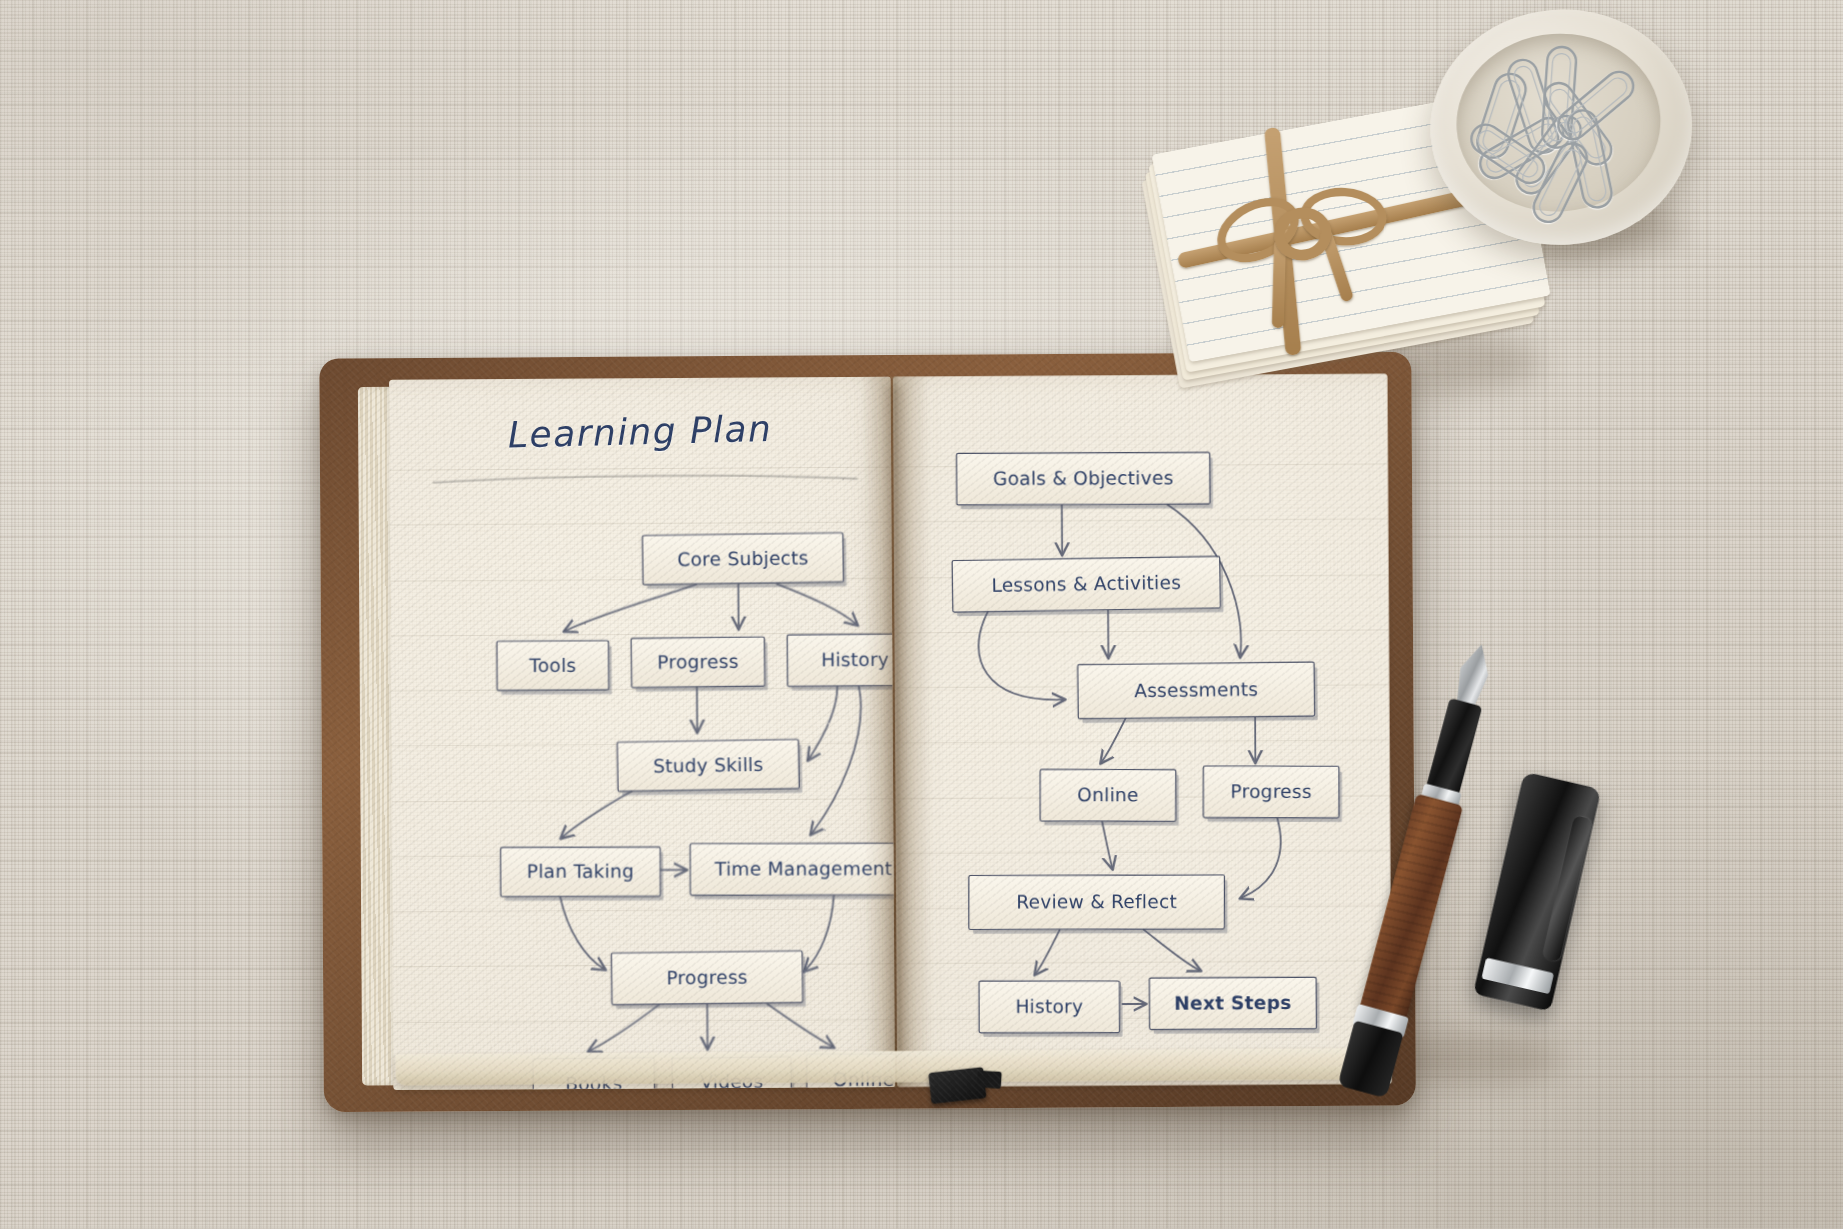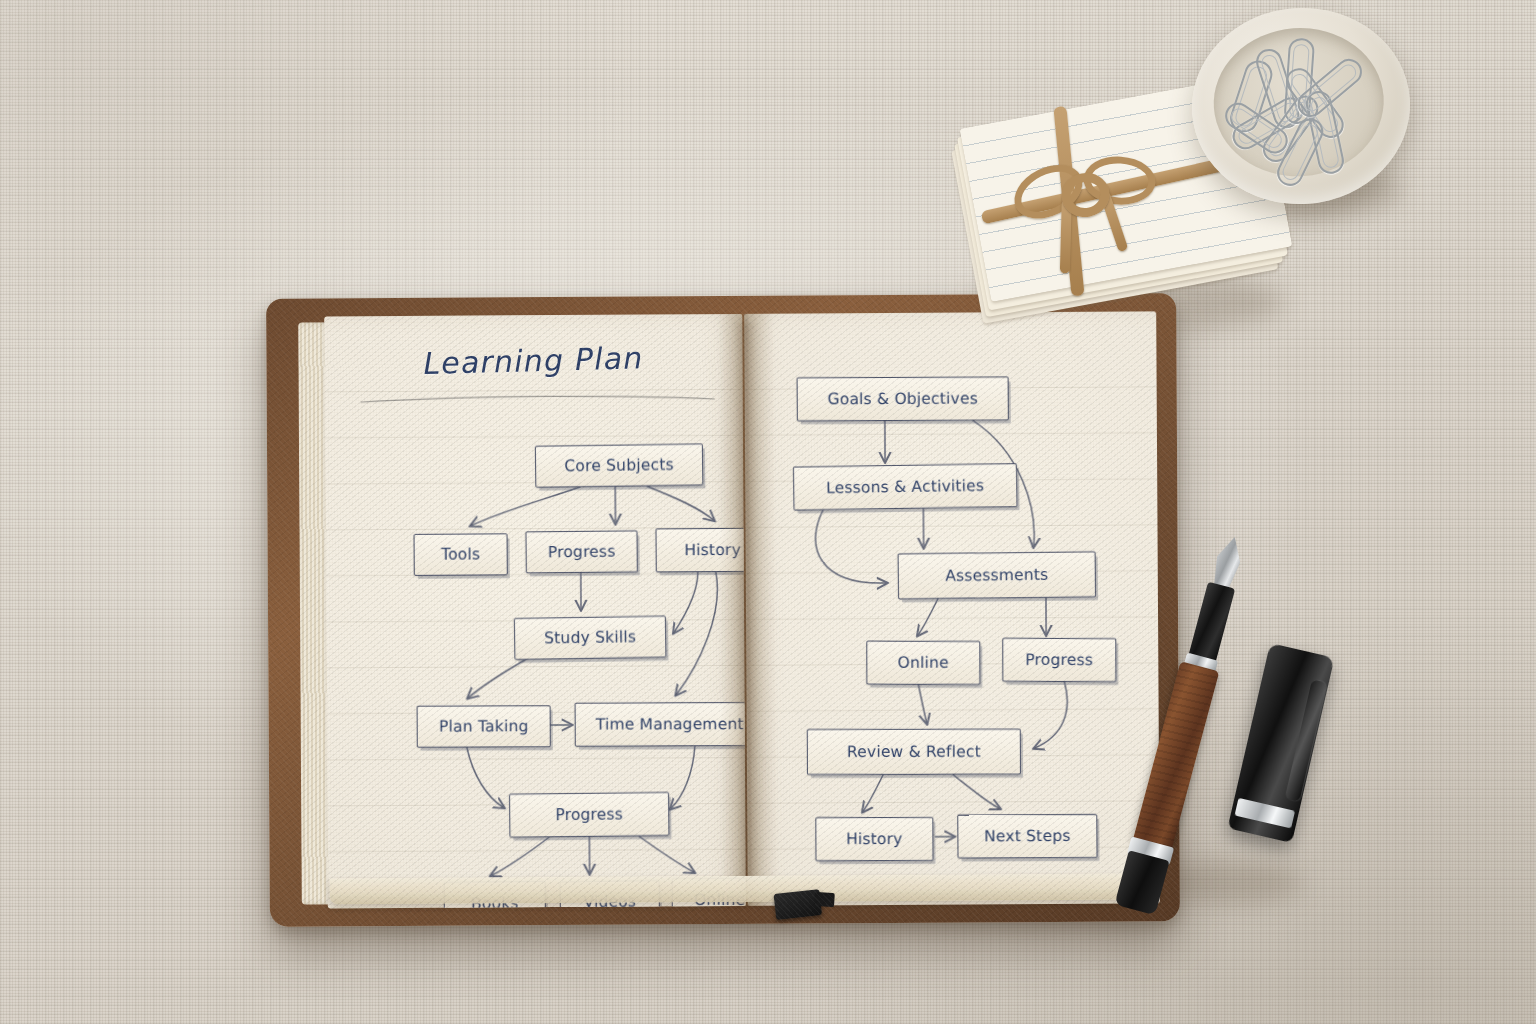--- a/index.html
+++ b/index.html
@@ -270,21 +270,21 @@
         </div>
         <div style="position: absolute; left: 256px; top: 326px; width: 112px; height: 42px; display: flex; align-items: center; justify-content: center; border: 1.7px solid rgb(75, 81, 102); border-radius: 2px; background: linear-gradient(rgb(250, 246, 236), rgb(239, 232, 217)); box-shadow: rgba(92, 97, 115, 0.35) 3px 4px 0px -1px, rgba(0, 0, 0, 0.1) 0px 1px 2px; transform: rotate(0.44deg);">
           <span style="font-family: &quot;DejaVu Sans&quot;, sans-serif; font-size: 15.5px; color: rgb(45, 63, 102); white-space: nowrap; letter-spacing: 0.2px;">Progress</span>
         </div>
         <div style="position: absolute; left: 60px; top: 416px; width: 212px; height: 44px; display: flex; align-items: center; justify-content: center; border: 1.7px solid rgb(75, 81, 102); border-radius: 2px; background: linear-gradient(rgb(250, 246, 236), rgb(239, 232, 217)); box-shadow: rgba(92, 97, 115, 0.35) 3px 4px 0px -1px, rgba(0, 0, 0, 0.1) 0px 1px 2px; transform: rotate(0.22deg);">
           <span style="font-family: &quot;DejaVu Sans&quot;, sans-serif; font-size: 15.5px; color: rgb(45, 63, 102); white-space: nowrap; letter-spacing: 0.2px;">Review &amp; Reflect</span>
         </div>
         <div style="position: absolute; left: 68px; top: 504px; width: 116px; height: 42px; display: flex; align-items: center; justify-content: center; border: 1.7px solid rgb(75, 81, 102); border-radius: 2px; background: linear-gradient(rgb(250, 246, 236), rgb(239, 232, 217)); box-shadow: rgba(92, 97, 115, 0.35) 3px 4px 0px -1px, rgba(0, 0, 0, 0.1) 0px 1px 2px; transform: rotate(0.33deg);">
           <span style="font-family: &quot;DejaVu Sans&quot;, sans-serif; font-size: 15.5px; color: rgb(45, 63, 102); white-space: nowrap; letter-spacing: 0.2px;">History</span>
         </div>
-        <div style="position: absolute; left: 210px; top: 502px; width: 138px; height: 42px; display: flex; align-items: center; justify-content: center; border: 1.7px solid rgb(75, 81, 102); border-radius: 2px; background: linear-gradient(rgb(250, 246, 236), rgb(239, 232, 217)); box-shadow: rgba(92, 97, 115, 0.35) 3px 4px 0px -1px, rgba(0, 0, 0, 0.1) 0px 1px 2px; transform: rotate(0.11deg);">
+        <div style="position: absolute; left: 210px; top: 502px; width: 138px; height: 42px; display: flex; align-items: center; justify-content: center; border: 1.7px solid rgb(75, 81, 102); border-radius: 2px; background: linear-gradient(rgb(250, 246, 236), rgb(239, 232, 217)); box-shadow: rgba(92, 97, 115, 0.35) 3px 4px 0px -1px, rgba(0, 0, 0, 0.1) 0px 1px 2px; transform: rotate(0.11deg); font-weight: bold;">
           <span style="font-family: &quot;DejaVu Sans&quot;, sans-serif; font-size: 15.5px; color: rgb(45, 63, 102); white-space: nowrap; letter-spacing: 0.2px;">Next Steps</span>
         </div>
       </div>
   </div>
 
   <div id="gutter"></div>
   <div id="spine-shadow"></div>
   <div id="fan"></div>
   <div id="ribbon"></div>
 </div>

